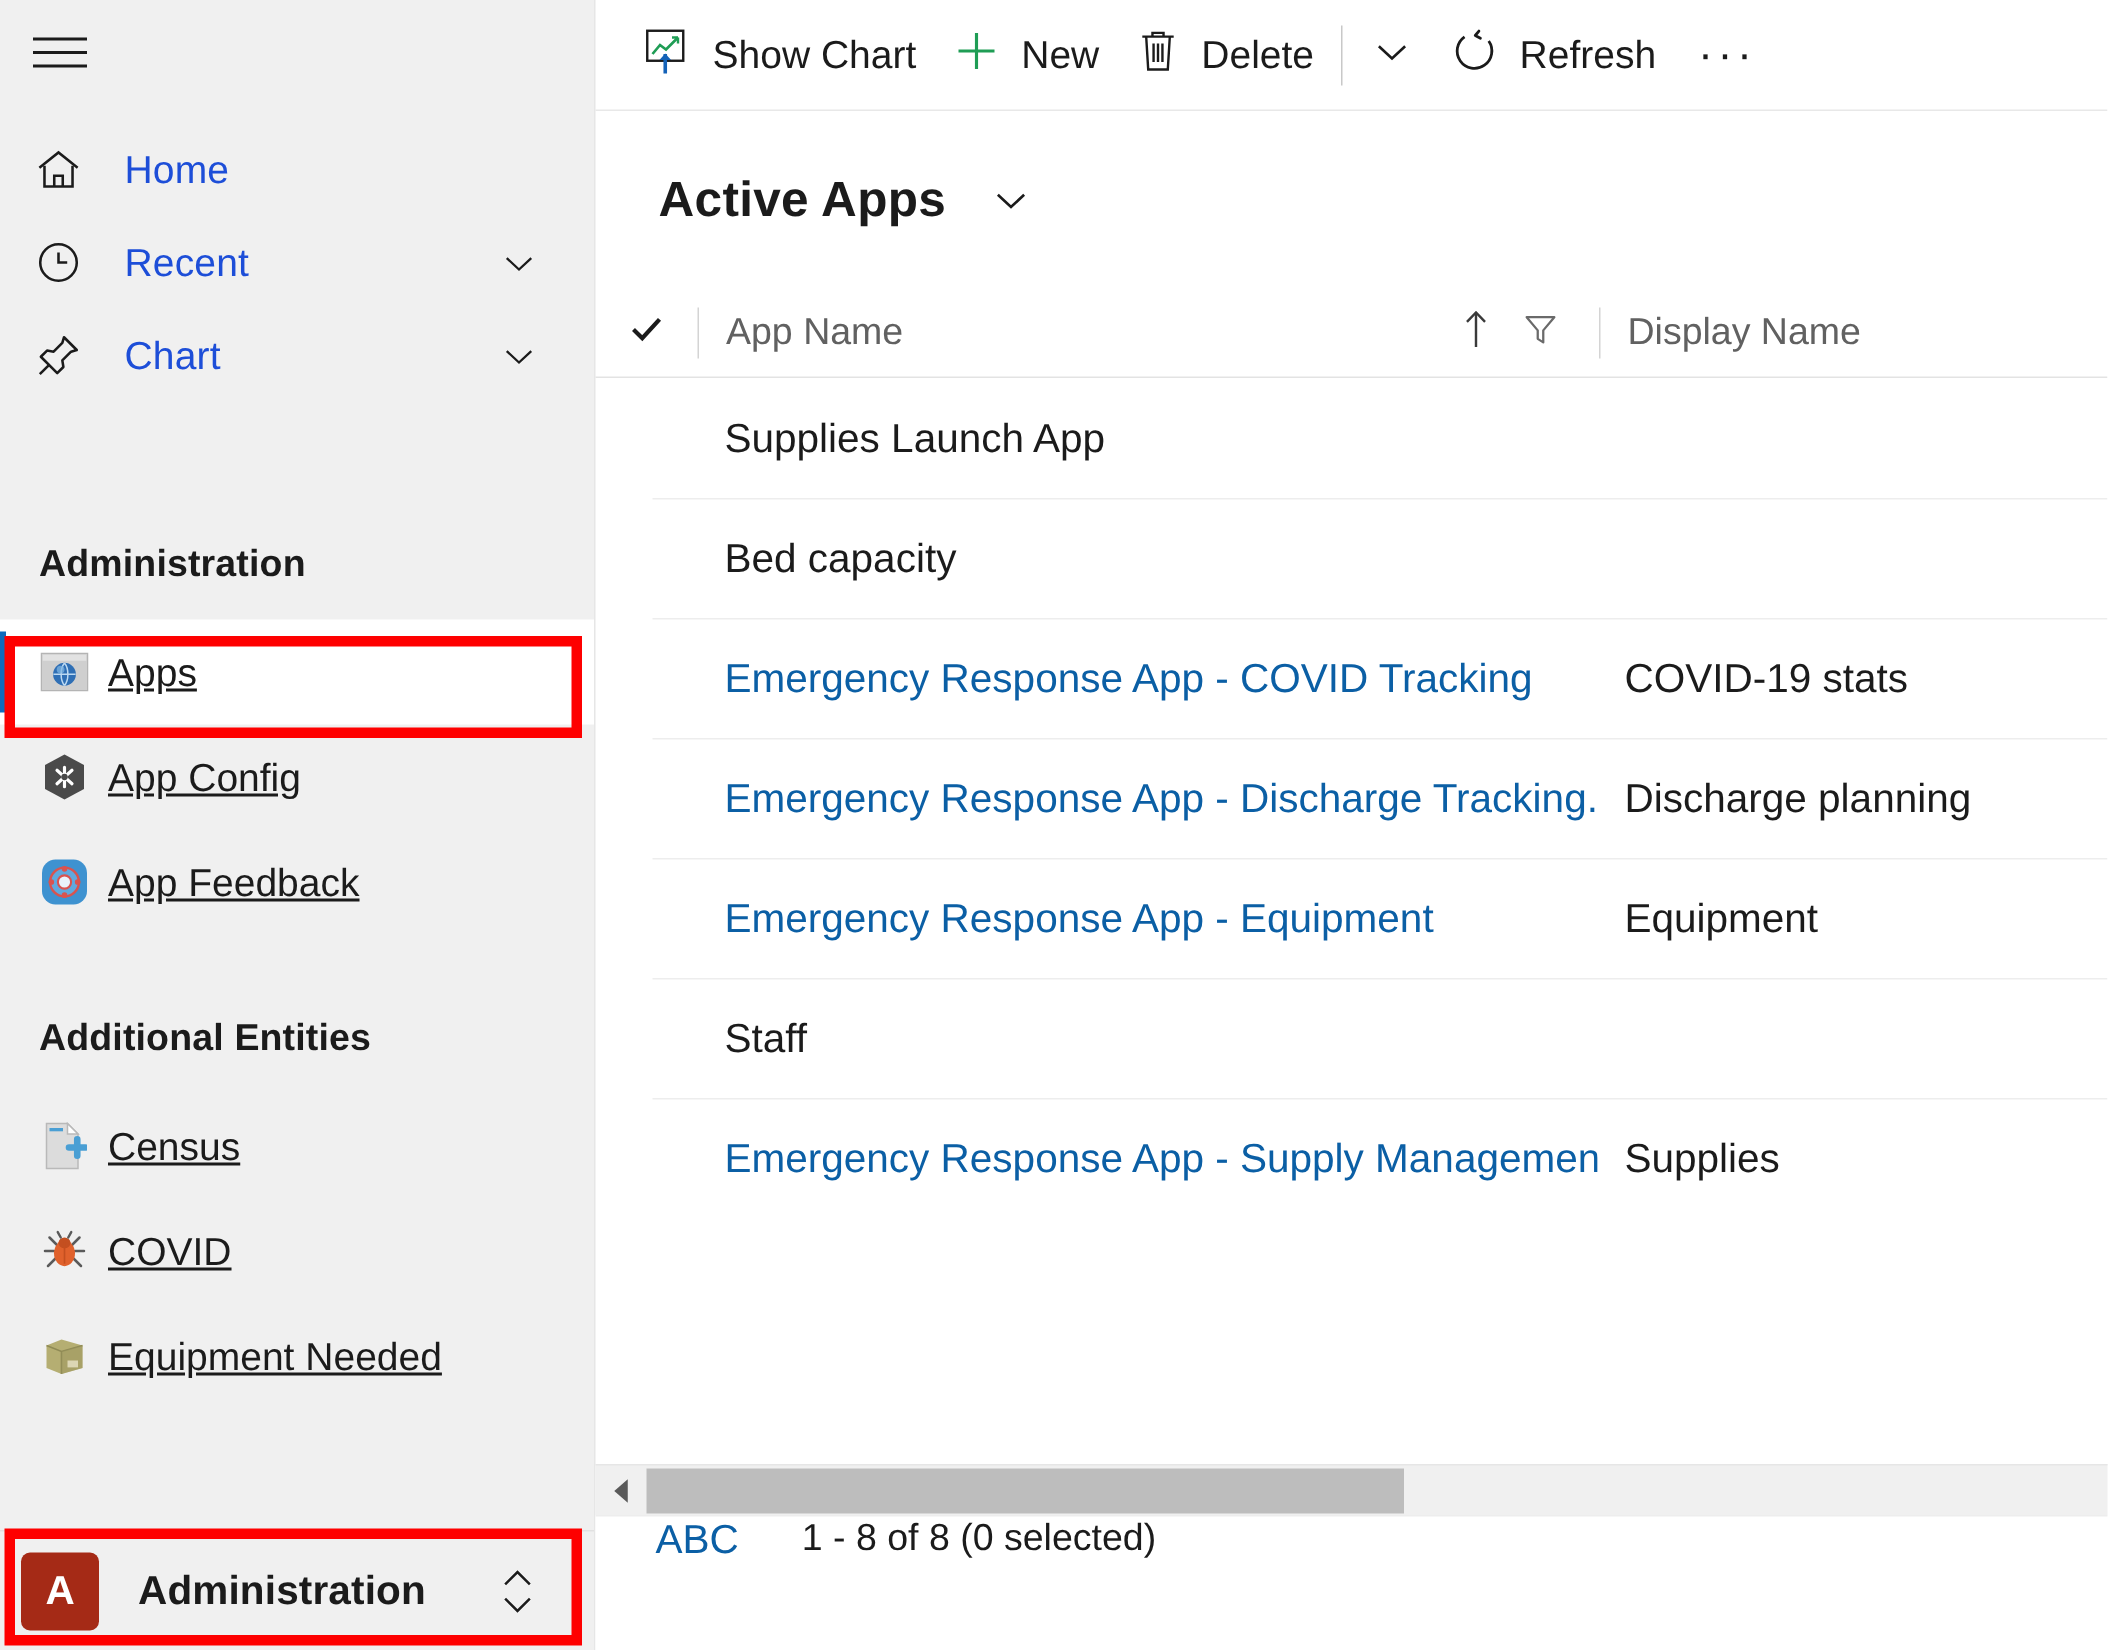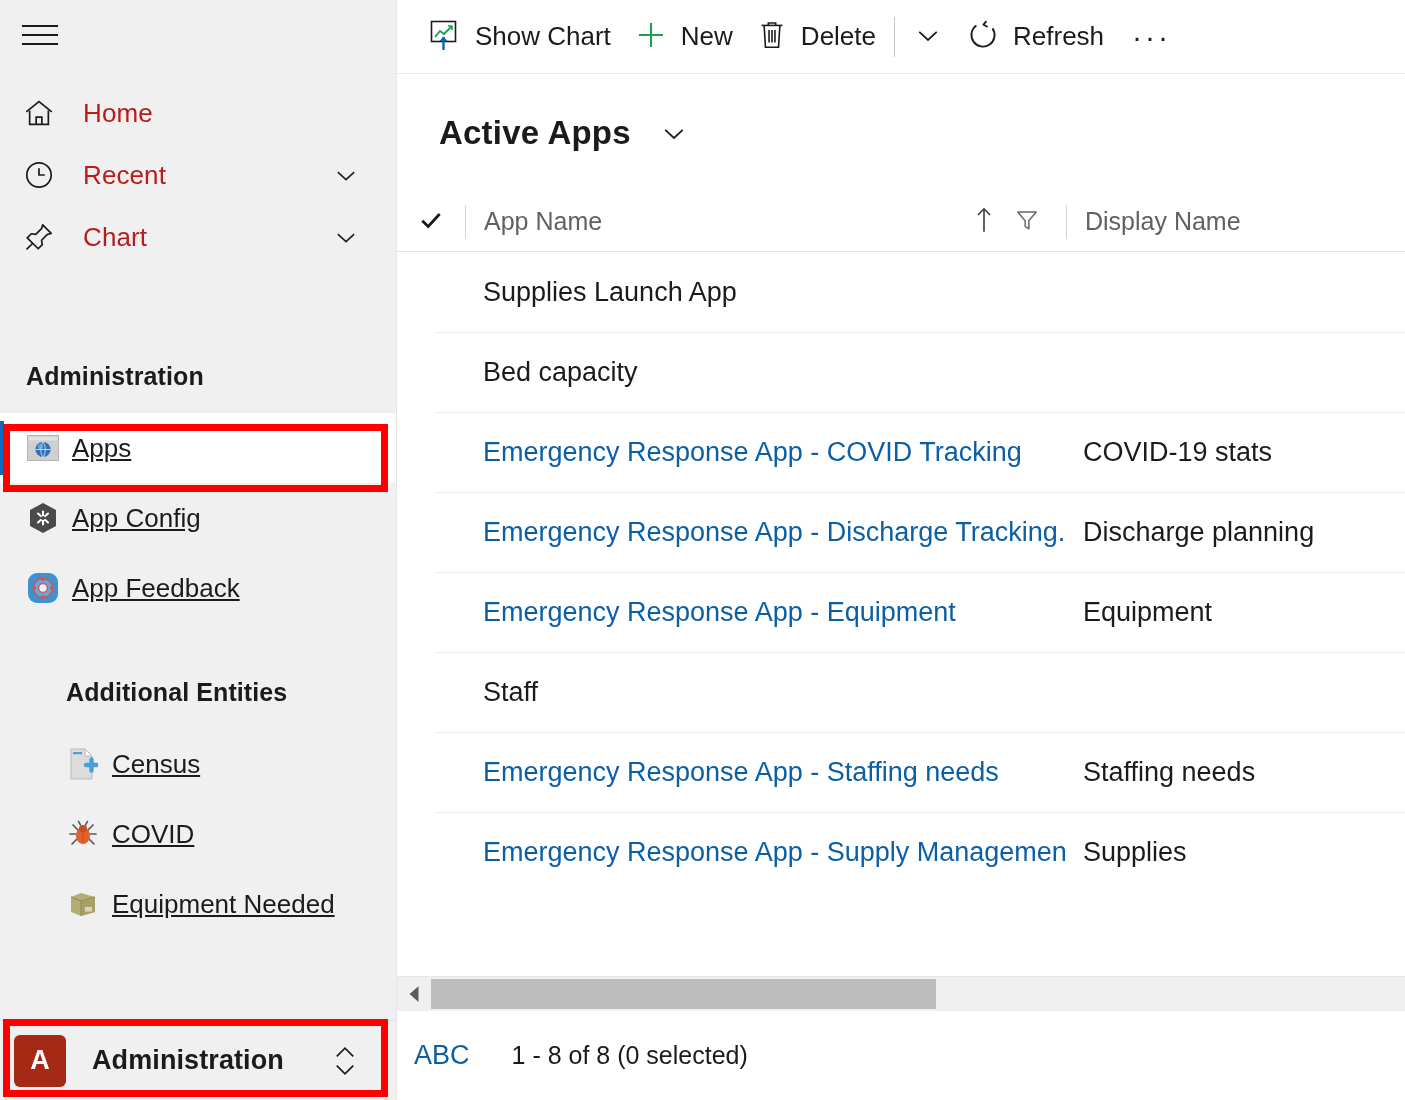--- a/index.html
+++ b/index.html
@@ -41,21 +41,21 @@
     display: flex; align-items: center;
     height: 62px;
     padding-left: 22px;
     cursor: pointer;
   }
   .nav-item .ico {
     width: 38px; flex: 0 0 38px;
     display: flex; align-items: center; justify-content: flex-start;
   }
   .nav-item .lbl {
-    font-size: 26px; color: #b91c1c; font-weight: 400;
+    font-size: 26px; color: #1d4ed8; font-weight: 400;
     padding-left: 23px; letter-spacing: .1px;
   }
   .nav-item .chev {
     position: absolute; right: 36px; top: 50%;
     transform: translateY(-50%);
     width: 28px; height: 28px;
   }
 
   .section-title {
     font-size: 25px; color: #1b1b1b; font-weight: 700;
@@ -275,22 +275,22 @@
     cursor: pointer;
   }
 
   
   .footer {
     position: absolute;
     left: 0; bottom: 0;
     width: 1009px; height: 90px;
     background: #ffffff;
     border-top: 1px solid #ededed;
-    display: flex; align-items: center;
-    padding-left: 17px;
+    display: flex; align-items: flex-start;
+    padding-left: 40px;
   }
   .abc {
     font-size: 27px; color: #0b5fa5;
     cursor: pointer;
   }
   .counter {
     font-size: 25px; color: #1b1b1b;
     padding-left: 42px;
   }
 </style>
@@ -390,21 +390,21 @@
               <circle cx="16" cy="24.8" r="1.9" fill="#d9534f"></circle>
               <circle cx="7.2" cy="16" r="1.9" fill="#d9534f"></circle>
               <circle cx="24.8" cy="16" r="1.9" fill="#d9534f"></circle>
             </svg>
           </span>
           <span class="elbl">App Feedback</span>
         </div>
       </div>
     </div>
 
-    <div style="position:absolute; left:0; top:678px; width:396px;margin-left:40px;">
+    <div style="position:absolute; left:0; top:678px; width:396px;">
       <div class="section-title">Additional Entities</div>
 
       <div style="margin-top:22px;">
         <div class="ent-item">
           <span class="eico">
             <svg width="30" height="32" viewBox="0 0 30 32">
               <path d="M3 1h14l7 7v23H3z" fill="#dcdcdc" stroke="#b9b9b9"></path>
               <path d="M17 1l7 7h-7z" fill="#ffffff" stroke="#b9b9b9"></path>
               <rect x="5" y="4" width="9" height="2.2" fill="#4a9fd4"></rect>
               <path d="M18 17h11M23.5 11.5v11" stroke="#4a9fd4" stroke-width="4.4" stroke-linecap="round"></path>
@@ -605,29 +605,20 @@
         </div>
       </div>
 
       <div class="grow">
         <div class="chk-cell"></div>
         <div class="cell-disp">
           <span class="txt">Staff</span>
         </div>
       </div>
 
-      <div class="grow">
-        <div class="chk-cell"></div>
-        <div class="cell-app">
-          <span class="lnk">Emergency Response App - Staffing needs</span>
-        </div>
-        <div class="cell-disp">
-          <span class="txt">Staffing needs</span>
-        </div>
-      </div>
 
       <div class="grow">
         <div class="chk-cell"></div>
         <div class="cell-app">
           <span class="lnk">Emergency Response App - Supply Management</span>
         </div>
         <div class="cell-disp">
           <span class="txt">Supplies</span>
         </div>
       </div>

